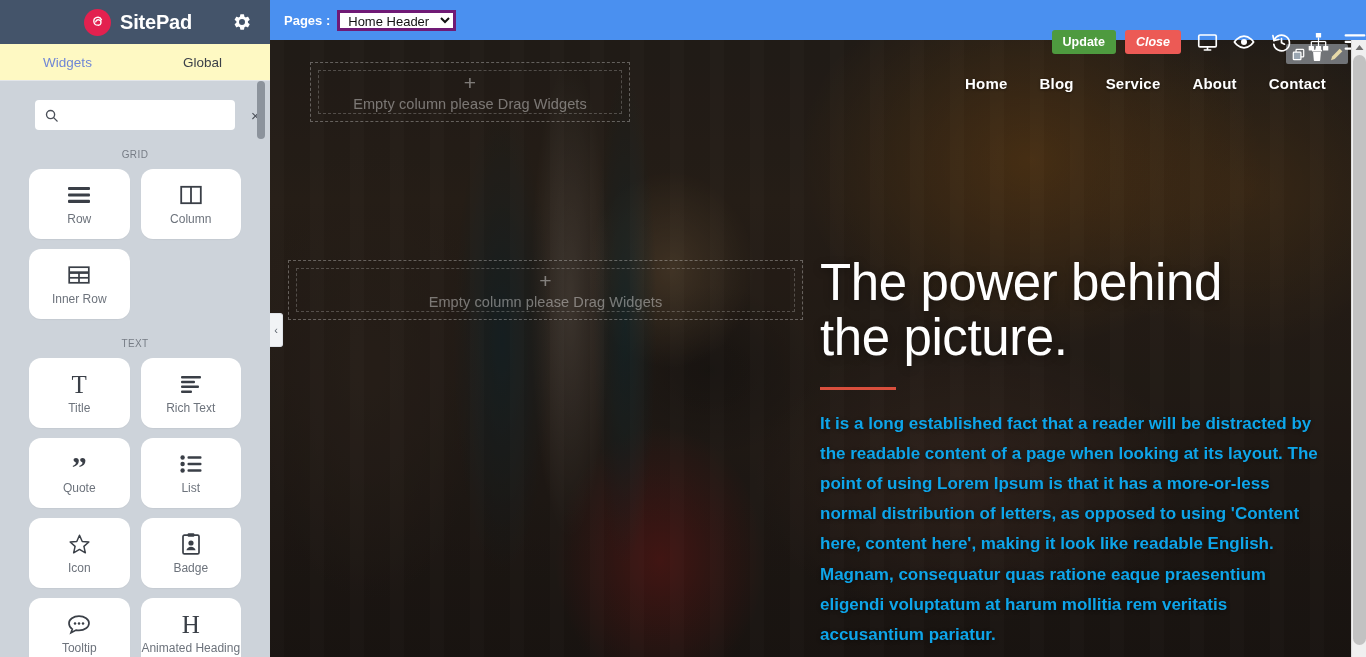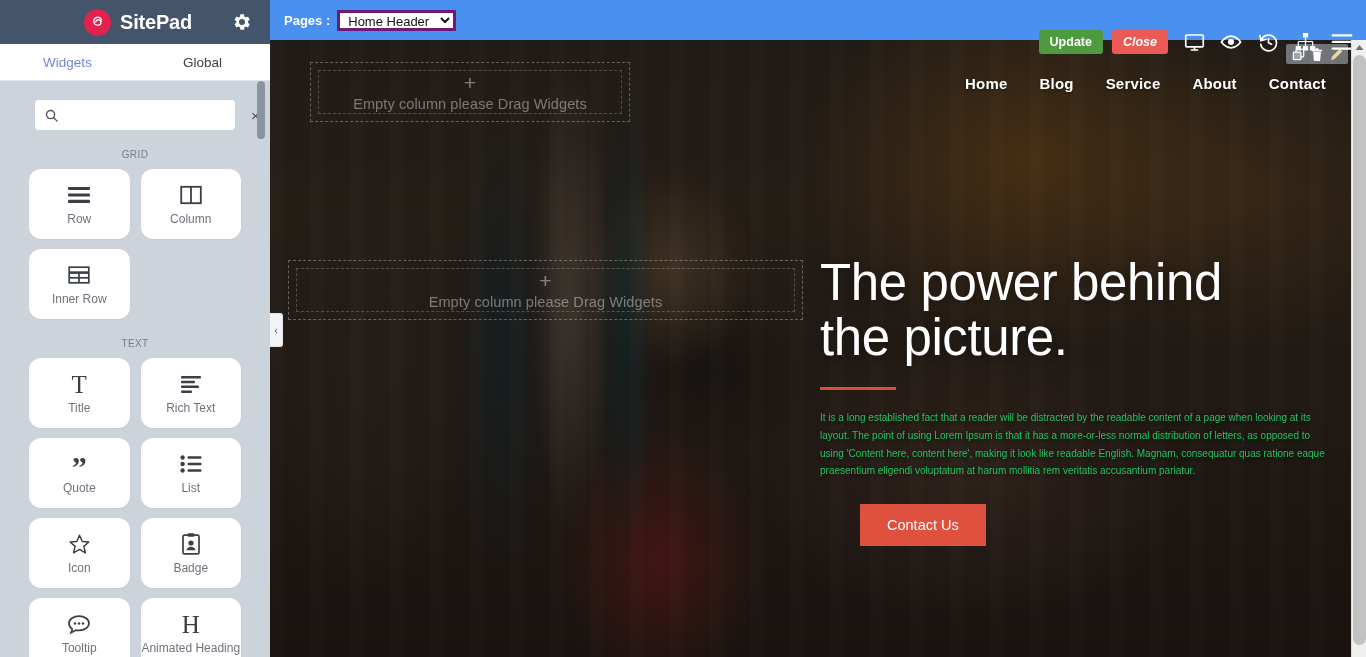--- a/index.html
+++ b/index.html
@@ -48,21 +48,21 @@
   .gear-btn {
     position: absolute; right: 17px; top: 50%;
     transform: translateY(-50%);
     width: 22px; height: 22px;
     color: #ffffff;
     cursor: pointer;
     display: flex; align-items: center; justify-content: center;
   }
 
   .panel-tabs {
-    height: 37px; background: #ffffff;
+    height: 37px; background: #fef9c3;
     display: flex; align-items: stretch;
     flex: 0 0 37px;
     border-bottom: 1px solid #e3e6ea;
   }
   .panel-tab {
     flex: 1; display: flex; align-items: center; justify-content: center;
     font-size: 13.5px; cursor: pointer; color: #3b4049;
   }
   .panel-tab.active { color: #6f86d6; }
 
@@ -168,21 +168,21 @@
     height: 21px;
     padding: 0 2px 0 4px;
     border: 3px solid #701a75;
     background: #ffffff; color: #111;
     border-radius: 0;
     min-width: 119px;
   }
   .topbar-right {
     margin-left: auto;
     display: flex; align-items: center; gap: 0;
-    padding-right: 13px;
+    padding-right: 0;
     margin-top: 44px;
   }
   .tb-btn {
     font-size: 12.5px; font-weight: bold; color: #ffffff;
     border: 0; border-radius: 3px;
     padding: 5px 11px; cursor: pointer;
     font-family: "Liberation Sans", sans-serif;
     margin-left: 9px;
   }
   .tb-btn.update { background: #4e9a3f; }
@@ -291,21 +291,21 @@
     color: #ffffff; font-size: 51px; font-weight: normal;
     line-height: 1.08; margin: 0;
     letter-spacing: -0.4px;
     text-shadow: 0 2px 8px rgba(0,0,0,.35);
   }
   .hero-rule {
     width: 76px; height: 3px; background: #d94f3d;
     margin: 22px 0 0 0;
   }
   .hero-para {
-    color: #22c55e; font-size: 10px; font-weight: normal;
+    color: #0ea5e9; font-size: 17px; font-weight: bold;
     line-height: 1.77; margin: 19px 0 0 0;
     text-shadow: 0 1px 4px rgba(0,0,0,.45);
   }
   .hero-cta {
     display: inline-block;
     margin-top: 24px;
     background: #e0503e;
     color: #ffffff; font-size: 14.5px;
     padding: 13px 27px;
     text-decoration: none; cursor: pointer; margin-left: 40px;

